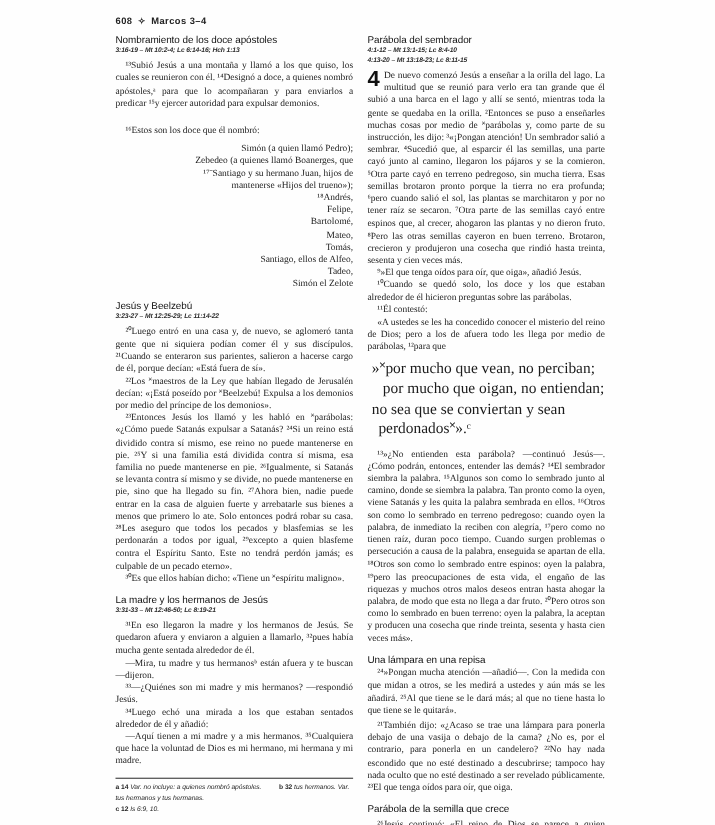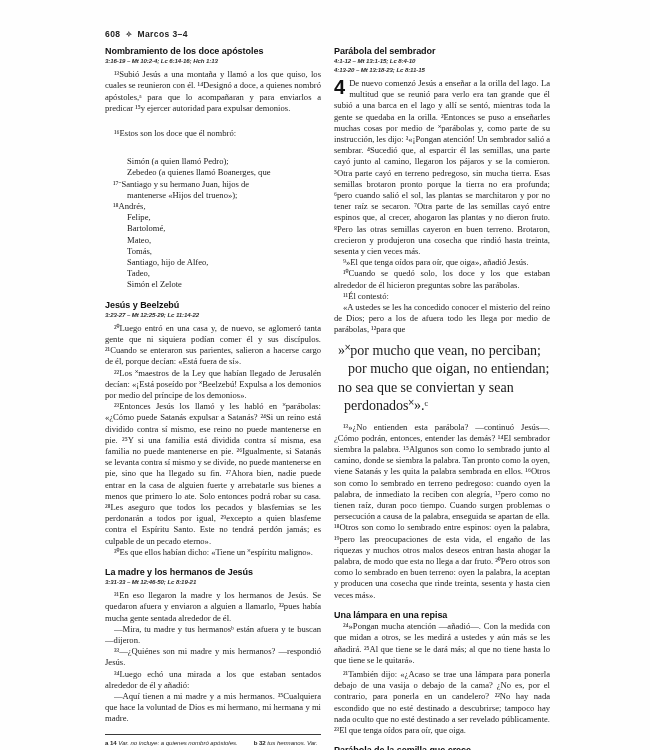--- a/index.html
+++ b/index.html
@@ -13,21 +13,21 @@
     font-family: "Liberation Serif", serif;
     color: #1a1a1a;
     overflow: hidden;
   }
   .page {
     position: relative;
     width: 650px;
     height: 750px;
     background: #fefefe;
     box-sizing: border-box;
-    padding: 29px 100px 0 105px;
+    padding: 14px 100px 0 105px;
   }
   
   .running-head {
     font-family: "Liberation Sans", sans-serif;
     font-size: 8.5px;
     font-weight: 700;
     letter-spacing: .4px;
     color: #232323;
     margin: 0 0 7px 0;
     white-space: nowrap;
@@ -44,21 +44,21 @@
   }
   .col {
     width: 216px;
     flex: 0 0 216px;
   }
 
   
   h2.sec-title {
     font-family: "Liberation Sans", sans-serif;
     font-size: 9px;
-    font-weight: 700;
+    font-weight: 400;
     color: #111;
     margin: 0 0 1px 0;
     line-height: 1.15;
     letter-spacing: -0.05px;
   }
   .sec-title.spaced { margin-top: 9px; }
   .xref {
     font-family: "Liberation Sans", sans-serif;
     font-size: 6.1px;
     font-style: italic;
@@ -79,23 +79,24 @@
     text-indent: 9px;
     hyphens: auto;
     -webkit-hyphens: auto;
     word-spacing: -0.15px;
   }
   p.bt.gap { margin-top: 14px; }
   p.bt.gap-sm { margin-top: 3px; }
 
   
   .list-block {
-    margin: 17px 0 0 0;
+    margin: 5px 0 0 0;
     font-size: 8.6px;
     line-height: 1.305;
+    text-align: right;
   }
   .list-block .li {
     padding-left: 16px;
     text-indent: -8px;
   }
   .list-block .li.deep {
     padding-left: 30px;
     text-indent: -8px;
   }
   .poem {
@@ -160,21 +161,21 @@
       <div class="list-block">
         <div class="li deep">Simón (a quien llamó Pedro);</div>
         <div class="li deep">Zebedeo (a quienes llamó Boanerges, que</div>
         <div class="li">¹⁷ˉSantiago y su hermano Juan, hijos de</div>
         <div class="li deep">mantenerse «Hijos del trueno»);</div>
         <div class="li">¹⁸Andrés,</div>
         <div class="li deep">Felipe,</div>
         <div class="li deep">Bartolomé,</div>
         <div class="li deep">Mateo,</div>
         <div class="li deep">Tomás,</div>
-        <div class="li deep">Santiago, hijo de Alfeo,</div>
+        <div class="li deep">Santiago, ellos de Alfeo,</div>
         <div class="li deep">Tadeo,</div>
         <div class="li deep">Simón el Zelote</div>
       </div>
 
       <h2 class="sec-title spaced">Jesús y Beelzebú</h2>
       <div class="xref">3:23-27 – Mt 12:25-29; Lc 11:14-22</div>
       <p class="bt">²⁰Luego entró en una casa y, de nuevo, se aglomeró tanta gente que ni siquiera podían comer él y sus discípulos. ²¹Cuando se enteraron sus parientes, salieron a hacerse cargo de él, porque decían: «Está fuera de sí».</p>
       <p class="bt">²²Los ˟maestros de la Ley que habían llegado de Jerusalén decían: «¡Está poseído por ˟Beelzebú! Expulsa a los demonios por medio del príncipe de los demonios».</p>
       <p class="bt">²³Entonces Jesús los llamó y les habló en ˟parábolas: «¿Cómo puede Satanás expulsar a Satanás? ²⁴Si un reino está dividido contra sí mismo, ese reino no puede mantenerse en pie. ²⁵Y si una familia está dividida contra sí misma, esa familia no puede mantenerse en pie. ²⁶Igualmente, si Satanás se levanta contra sí mismo y se divide, no puede mantenerse en pie, sino que ha llegado su fin. ²⁷Ahora bien, nadie puede entrar en la casa de alguien fuerte y arrebatarle sus bienes a menos que primero lo ate. Solo entonces podrá robar su casa. ²⁸Les aseguro que todos los pecados y blasfemias se les perdonarán a todos por igual, ²⁹excepto a quien blasfeme contra el Espíritu Santo. Este no tendrá perdón jamás; es culpable de un pecado eterno».</p>
       <p class="bt">³⁰Es que ellos habían dicho: «Tiene un ˟espíritu maligno».</p>

